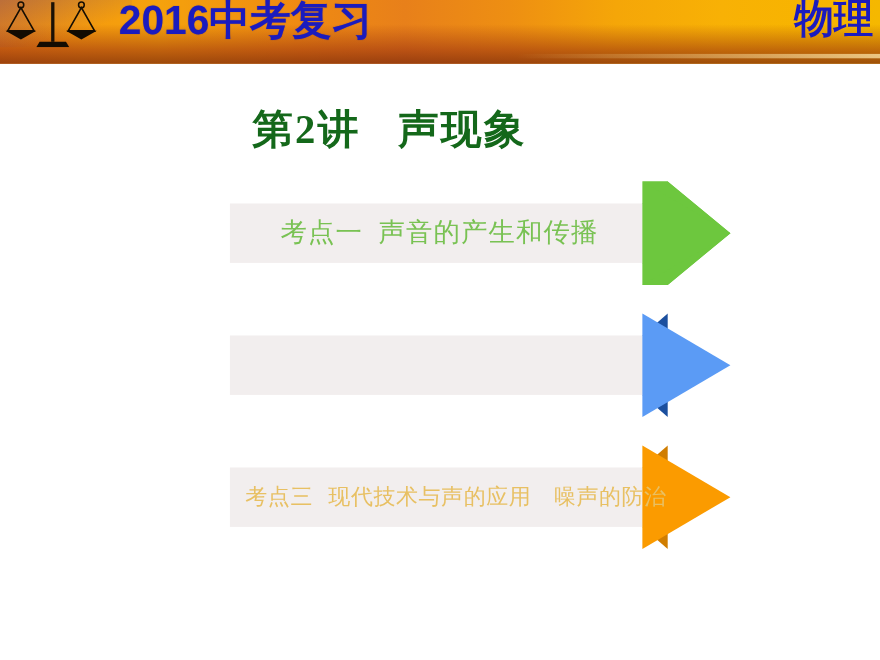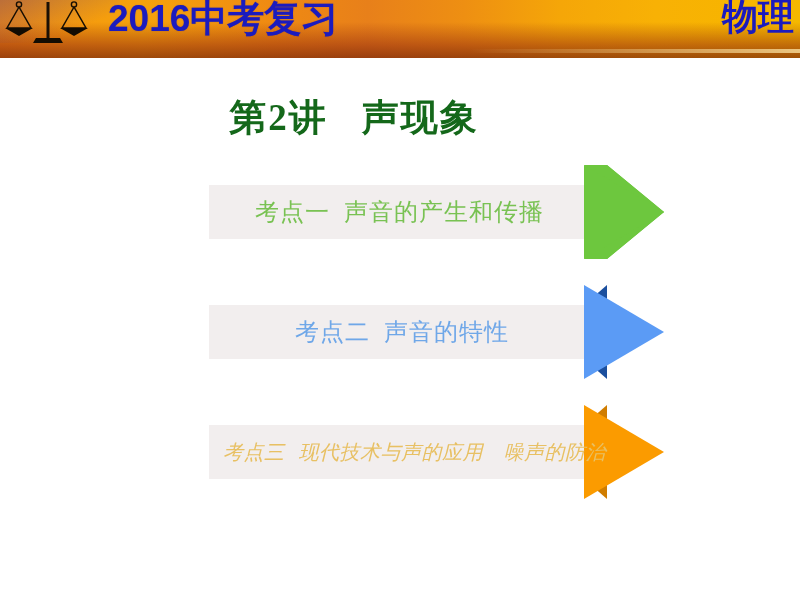--- a/index.html
+++ b/index.html
@@ -116,21 +116,21 @@
   
   .chevron-row {
     position: absolute;
     left: 173px;
     width: 455px;
     height: 94px;
     margin-left: 36px;
   }
   #chevron-row-1 { top: 165px; }
   #chevron-row-2 { top: 285px; }
-  #chevron-row-3 { top: 405px; font-style: italic; }
+  #chevron-row-3 { top: 405px; }
 
   .chevron-bar {
     position: absolute;
     left: 0;
     top: 20px;
     width: 400px;
     height: 54px;
     background: #f2eeee;
   }
   .chevron-svg {
@@ -216,21 +216,20 @@
   <div class="chevron-label" id="chevron-label-1"><span>考点一</span><span class="sp"></span><span>声音的产生和传播</span></div>
 </div>
 
 <div class="chevron-row" id="chevron-row-2">
   <div class="chevron-bar"></div>
   <svg class="chevron-svg" viewBox="0 0 455 94">
     <path d="M375 20 L398 0 L398 20 Z" fill="#1b4f9e"></path>
     <path d="M375 74 L398 94 L398 74 Z" fill="#1b4f9e"></path>
     <path d="M375 0 L455 47 L375 94 Z" fill="#5b9bf5"></path>
   </svg>
-  <div class="chevron-label" id="chevron-label-2"><span>考点二</span><span class="sp"></span><span>声音的特性</span></div>
 </div>
 
 <div class="chevron-row" id="chevron-row-3">
   <div class="chevron-bar"></div>
   <svg class="chevron-svg" viewBox="0 0 455 94">
     <path d="M375 20 L398 0 L398 20 Z" fill="#d07d00"></path>
     <path d="M375 74 L398 94 L398 74 Z" fill="#d07d00"></path>
     <path d="M375 0 L455 47 L375 94 Z" fill="#fb9b00"></path>
   </svg>
   <div class="chevron-label" id="chevron-label-3"><span>考点三</span><span class="sp"></span><span>现代技术与声的应用　噪声的防治</span></div>

